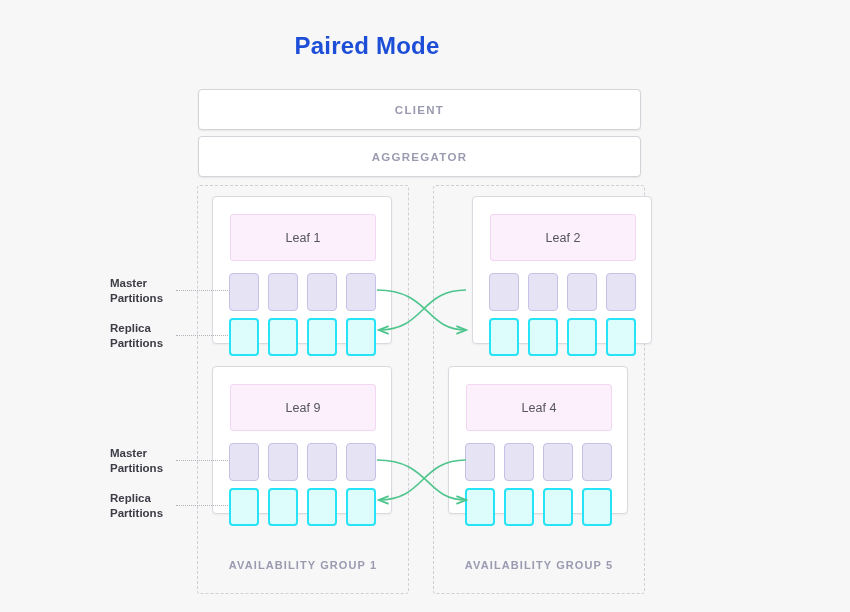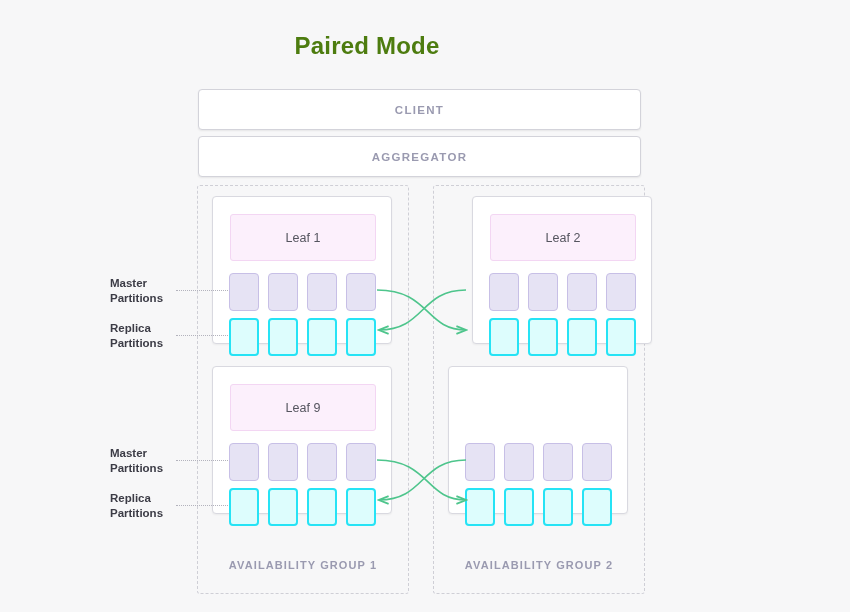--- a/index.html
+++ b/index.html
@@ -23,21 +23,21 @@
 
   
   #page-title {
     position: absolute;
     left: 0;
     top: 32px;
     width: 734px;
     text-align: center;
     font-size: 24px;
     font-weight: bold;
-    color: #4d7c0f;
+    color: #1d4ed8;
     letter-spacing: 0.2px;
   }
 
   
   .topbar {
     position: absolute;
     left: 198px;
     width: 443px;
     height: 41px;
     background: #ffffff;
@@ -190,21 +190,21 @@
   </div>
   <div class="topbar" id="aggregator-bar">
     <span>AGGREGATOR</span>
   </div>
 
   <div class="ag-group" id="ag-group-1">
     <div class="ag-label">AVAILABILITY GROUP 1</div>
   </div>
 
   <div class="ag-group" id="ag-group-2">
-    <div class="ag-label">AVAILABILITY GROUP 2</div>
+    <div class="ag-label">AVAILABILITY GROUP 5</div>
   </div>
 
   <div class="leaf-card" id="leaf-card-1">
     <div class="leaf-header">Leaf 1</div>
     <div class="partition-row row-master">
       <div class="partition master"></div>
       <div class="partition master"></div>
       <div class="partition master"></div>
       <div class="partition master"></div>
     </div>
@@ -242,20 +242,21 @@
     </div>
     <div class="partition-row row-replica">
       <div class="partition replica"></div>
       <div class="partition replica"></div>
       <div class="partition replica"></div>
       <div class="partition replica"></div>
     </div>
   </div>
 
   <div class="leaf-card" id="leaf-card-4">
+    <div class="leaf-header">Leaf 4</div>
     <div class="partition-row row-master">
       <div class="partition master"></div>
       <div class="partition master"></div>
       <div class="partition master"></div>
       <div class="partition master"></div>
     </div>
     <div class="partition-row row-replica">
       <div class="partition replica"></div>
       <div class="partition replica"></div>
       <div class="partition replica"></div>

